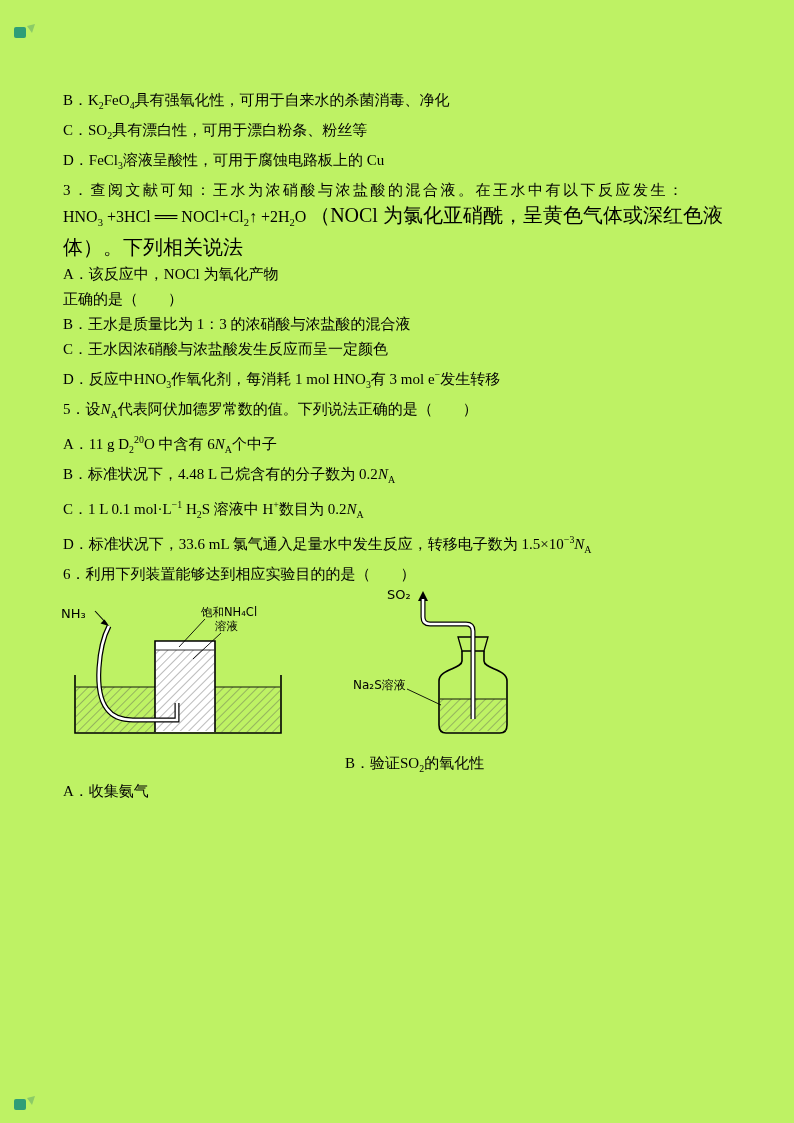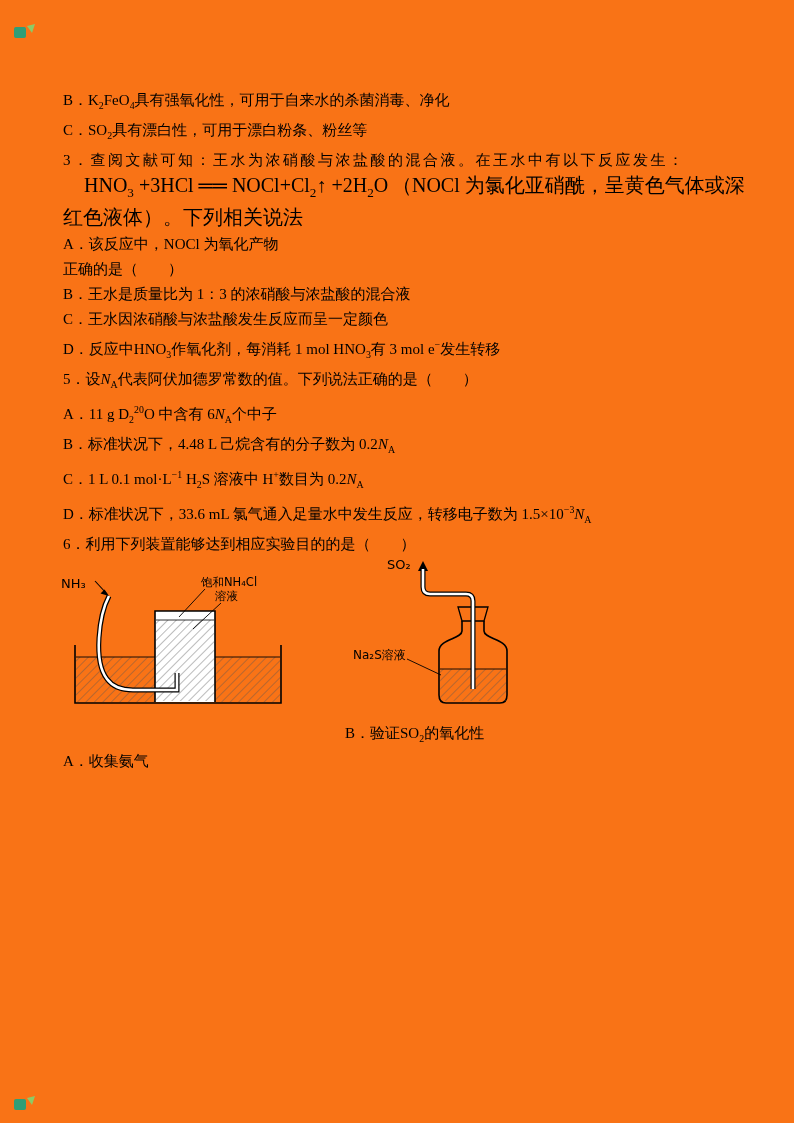--- a/index.html
+++ b/index.html
@@ -1,22 +1,22 @@
 <!DOCTYPE html>
 <html><head>
 <meta charset="utf-8">
 <style>
   html,body{margin:0;padding:0;background:#ffffff;}
-  .page{position:relative;width:794px;height:1123px;background:#f97316;color:#000;
+  .page{position:relative;width:794px;height:1123px;background:#bef264;color:#000;
         font-family:"Liberation Serif","DejaVu Serif",serif;overflow:hidden;}
   .content{position:absolute;left:63px;right:45px;top:88px;font-size:15px;line-height:25px;}
   p.row{margin:0;}
   sub,sup{font-size:0.66em;}
   .spread{letter-spacing:2.5px;}
-  .formula{font-size:20px;white-space:nowrap;margin-left:21px;}
+  .formula{font-size:16px;white-space:nowrap;}
   .note{font-size:20px;}
   .mb10{margin-bottom:10px}.mb15{margin-bottom:15px}.mb18{margin-bottom:18px}
   .mb20{margin-bottom:20px}.mb22{margin-bottom:22px}.mb23{margin-bottom:23px}
   .mb30{margin-bottom:30px}.mb32{margin-bottom:32px}.mb35{margin-bottom:35px}
   .figures{display:flex;align-items:flex-end;margin-bottom:12px;}
   .fig-left{margin-left:-10px;}
   .fig-right{margin-left:46px;}
   .answers{display:flex;}
   .answers .ans-a{width:282px;margin-top:28px;}
   svg text{font-family:"DejaVu Sans","Liberation Sans",sans-serif;fill:#000;}
@@ -36,20 +36,21 @@
 
   <svg class="wm bottom" width="22" height="16" viewBox="0 0 22 16">
     <rect x="0" y="3" width="12" height="11" rx="2" fill="#2f9e77"></rect>
     <path d="M13,2 L21,0 L18,9 Z" fill="#8ccb67"></path>
   </svg>
 
   <div class="content">
 
     <p class="row mb35">B．K<sub>2</sub>FeO<sub>4</sub>具有强氧化性，可用于自来水的杀菌消毒、净化</p>
     <p class="row mb30">C．SO<sub>2</sub>具有漂白性，可用于漂白粉条、粉丝等</p>
+    <p class="row mb18">D．FeCl<sub>3</sub>溶液呈酸性，可用于腐蚀电路板上的 Cu</p>
 
     <p class="row mb22 spread">3．查阅文献可知：王水为浓硝酸与浓盐酸的混合液。在王水中有以下反应发生：</p>
     <p class="row mb20">
       <span class="formula">HNO<sub>3</sub> +3HCl ══ NOCl+Cl<sub>2</sub>↑ +2H<sub>2</sub>O</span>
       <span class="note">（NOCl 为氯化亚硝酰，呈黄色气体或深红色液体）。下列相关说法</span>
     </p>
     <p class="row mb15">A．该反应中，NOCl 为氧化产物</p>
     <p class="row mb10">正确的是（　　）</p>
     <p class="row mb15">B．王水是质量比为 1：3 的浓硝酸与浓盐酸的混合液</p>
     <p class="row mb18">C．王水因浓硝酸与浓盐酸发生反应而呈一定颜色</p>

